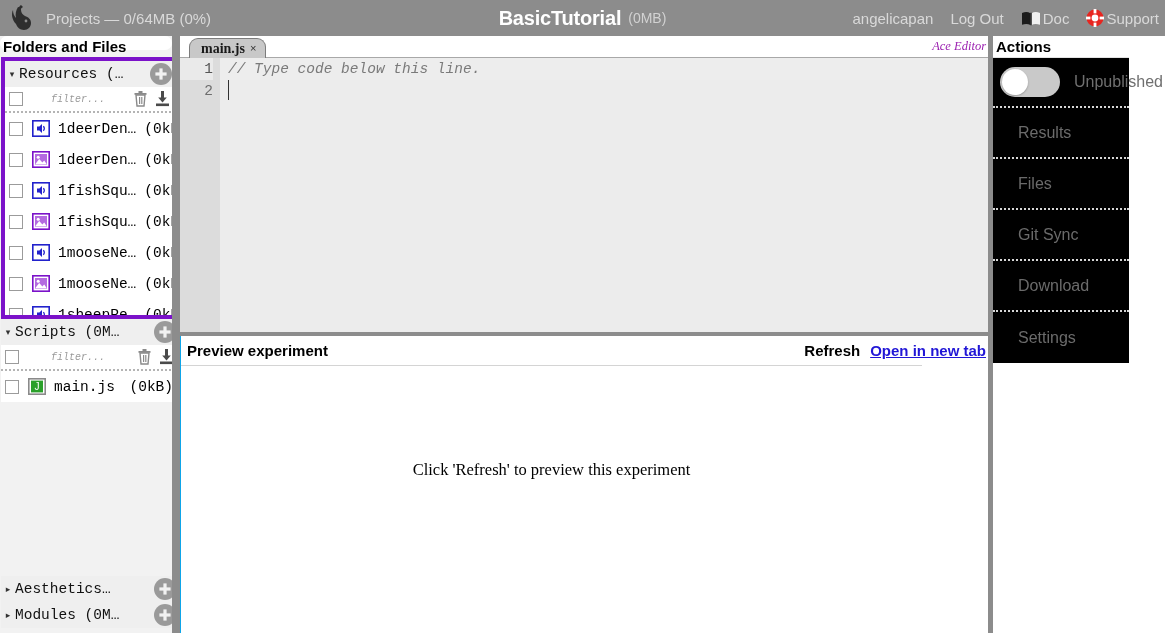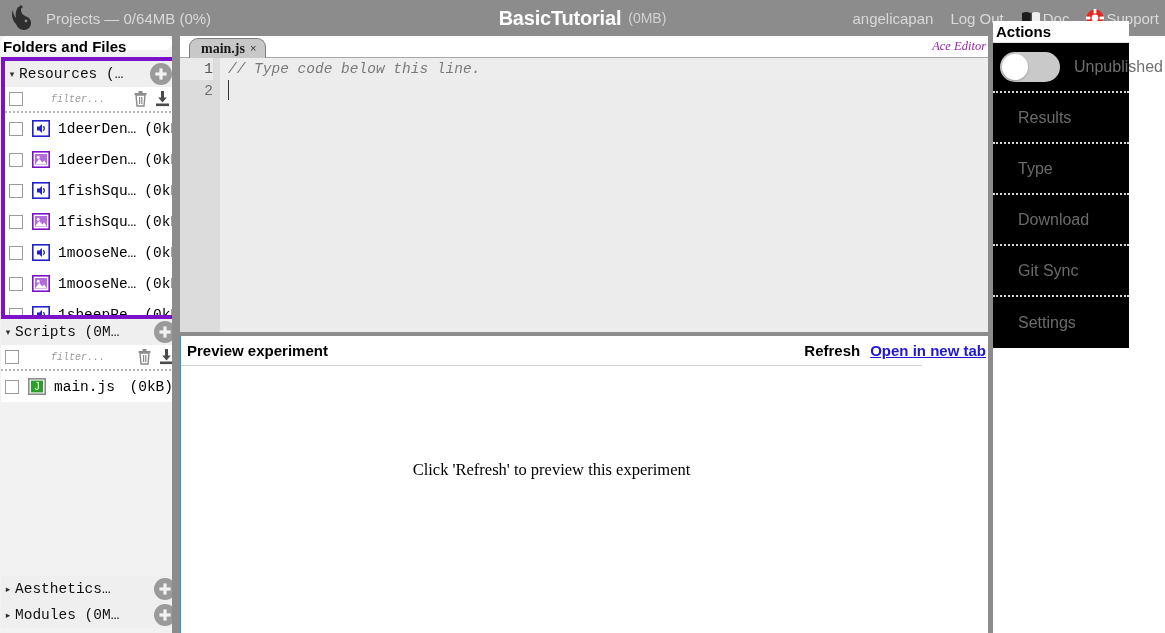--- a/index.html
+++ b/index.html
@@ -210,21 +210,21 @@
     font-family: "Liberation Serif", serif; font-size: 16.5px; color: #000;
     margin-top: -60px;
   }
 
   
   .actions-divider {
     position: absolute; left: 988px; top: 36px; width: 5px; height: 597px;
     background: #8c8c8c;
   }
   .actions {
-    position: absolute; left: 993px; top: 21px; width: 136px; height: 597px;
+    position: absolute; left: 993px; top: 36px; width: 136px; height: 597px;
     background: #ffffff;
     border-radius: 29px;
   }
   .act-title {
     height: 21px; line-height: 21px; padding-left: 3px;
     font-size: 15px; font-weight: bold; color: #000; background: #ffffff;
   }
   .act-body { background: #000000; border-top: 1px solid #e3e3e3; }
   .toggle-row {
     height: 50px; display: flex; align-items: center; padding-left: 7px;
@@ -537,20 +537,20 @@
   <div class="actions">
     <div class="act-title">Actions</div>
     <div class="act-body">
       <div class="toggle-row">
         <span class="switch">
           <span class="knob"></span>
         </span>
         <span class="toggle-label">Unpublished</span>
       </div>
     <div class="act-item">Results</div>
-        <div class="act-item">Type</div>
+        <div class="act-item">Files</div>
+        <div class="act-item">Git Sync</div>
         <div class="act-item">Download</div>
-        <div class="act-item">Git Sync</div>
         <div class="act-item last">Settings</div>
       </div>
   </div>
 
 </div>
 
 </body></html>

